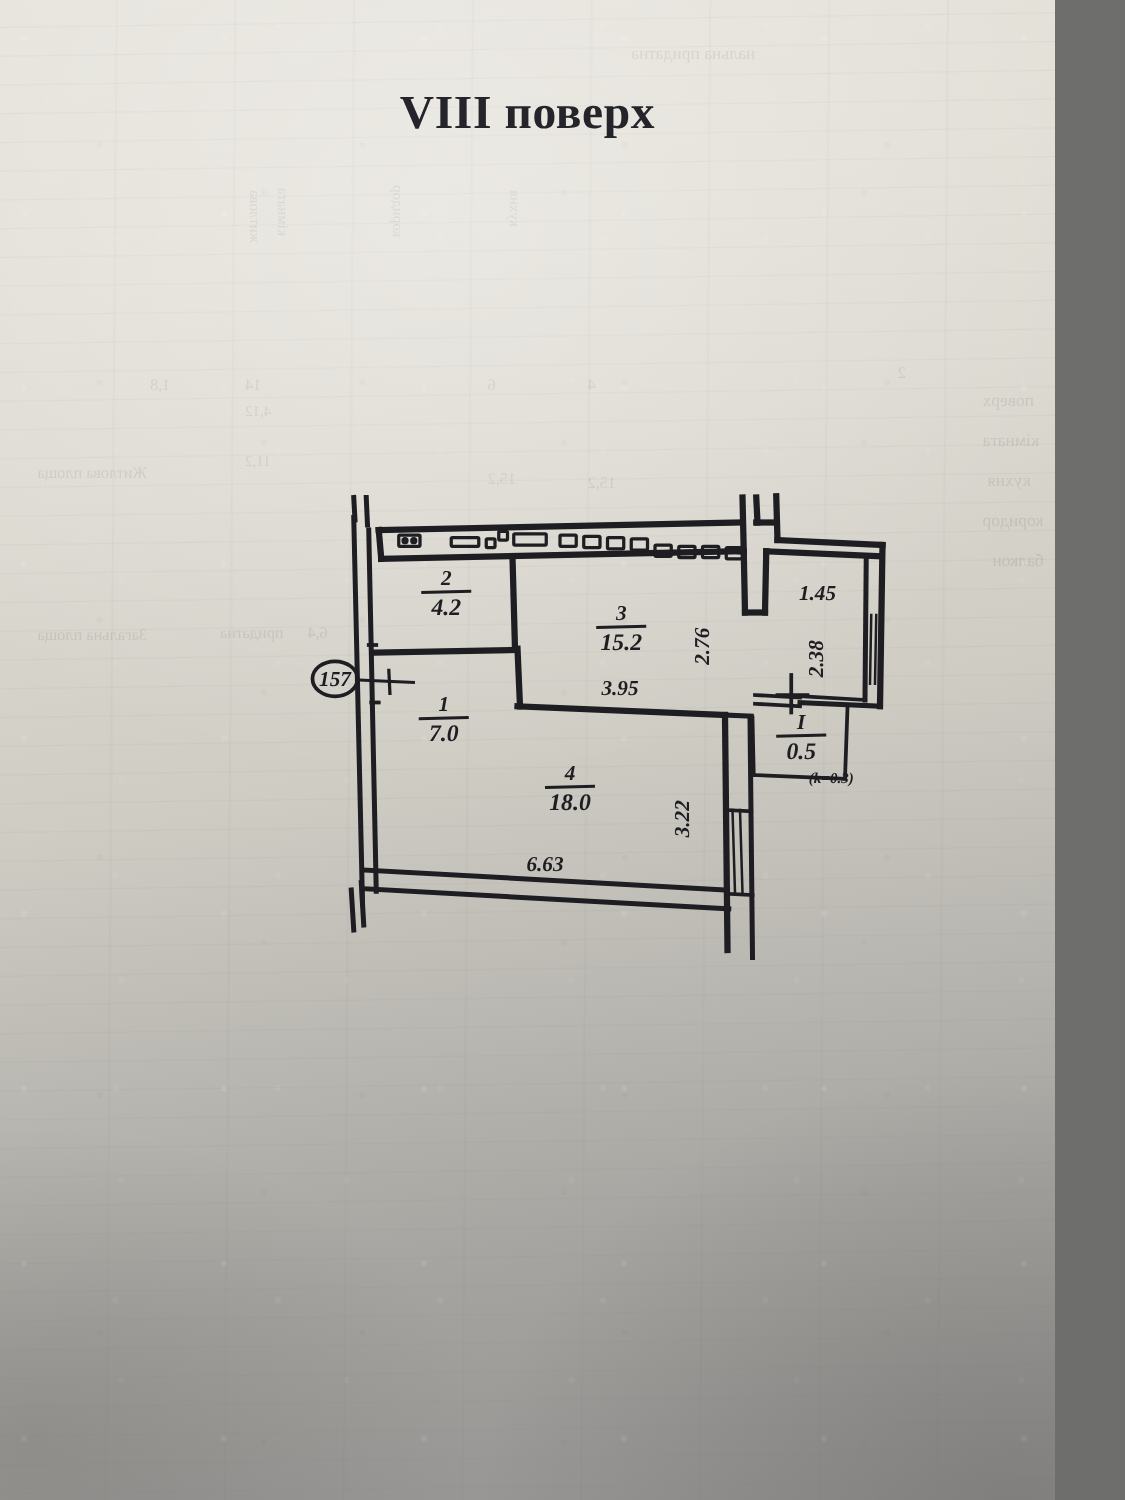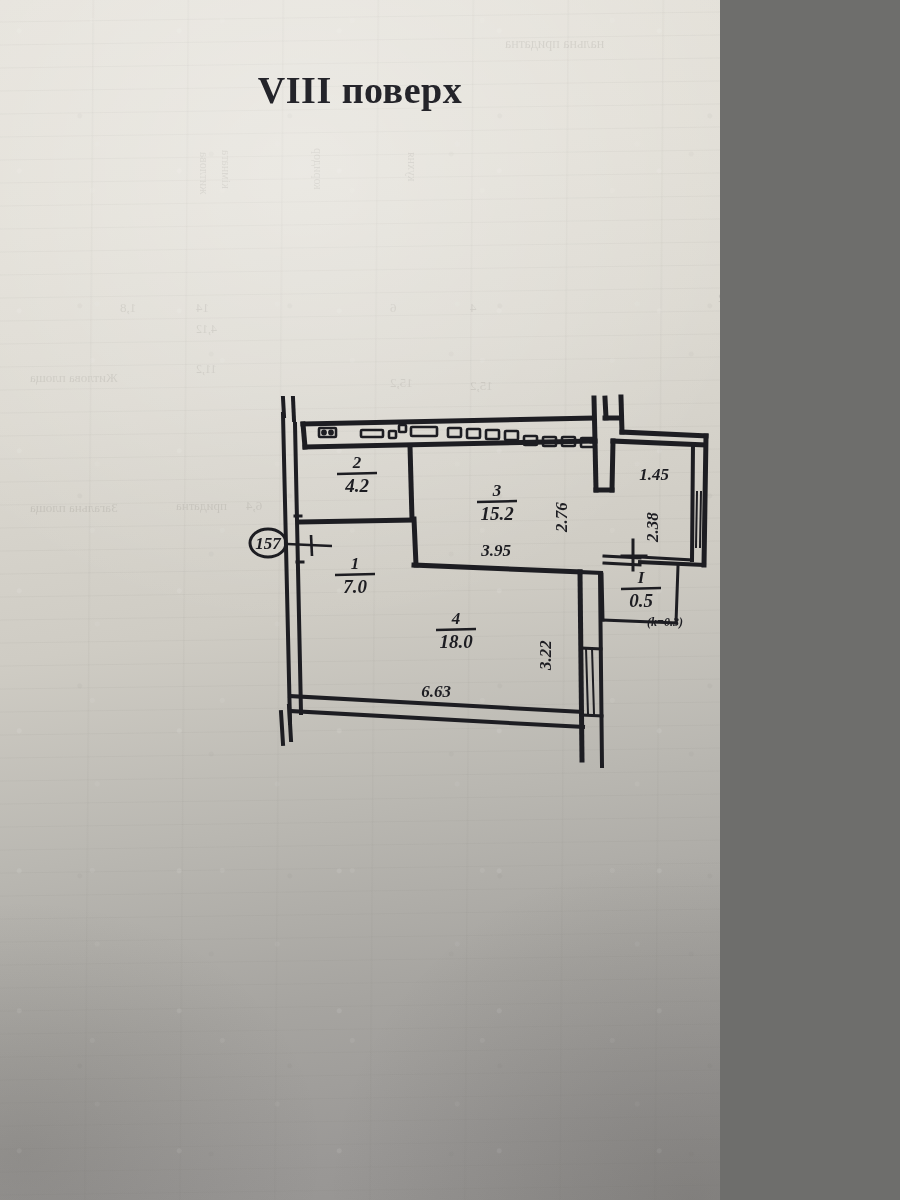--- a/index.html
+++ b/index.html
@@ -3,21 +3,21 @@
 <meta charset="utf-8">
 <title>VIII поверх</title>
 <style>
   html, body {
     margin: 0;
     padding: 0;
     background: #6e6e6c;
   }
   #page {
     position: relative;
-    width: 720px;
+    width: 844px;
     height: 1200px;
     overflow: hidden;
     font-family: "Liberation Serif", serif;
     
     background:
       linear-gradient(170deg,
         #e6e3dc 0%,
         #e2dfd7 18%,
         #dcd9d1 32%,
         #cfccc4 50%,

